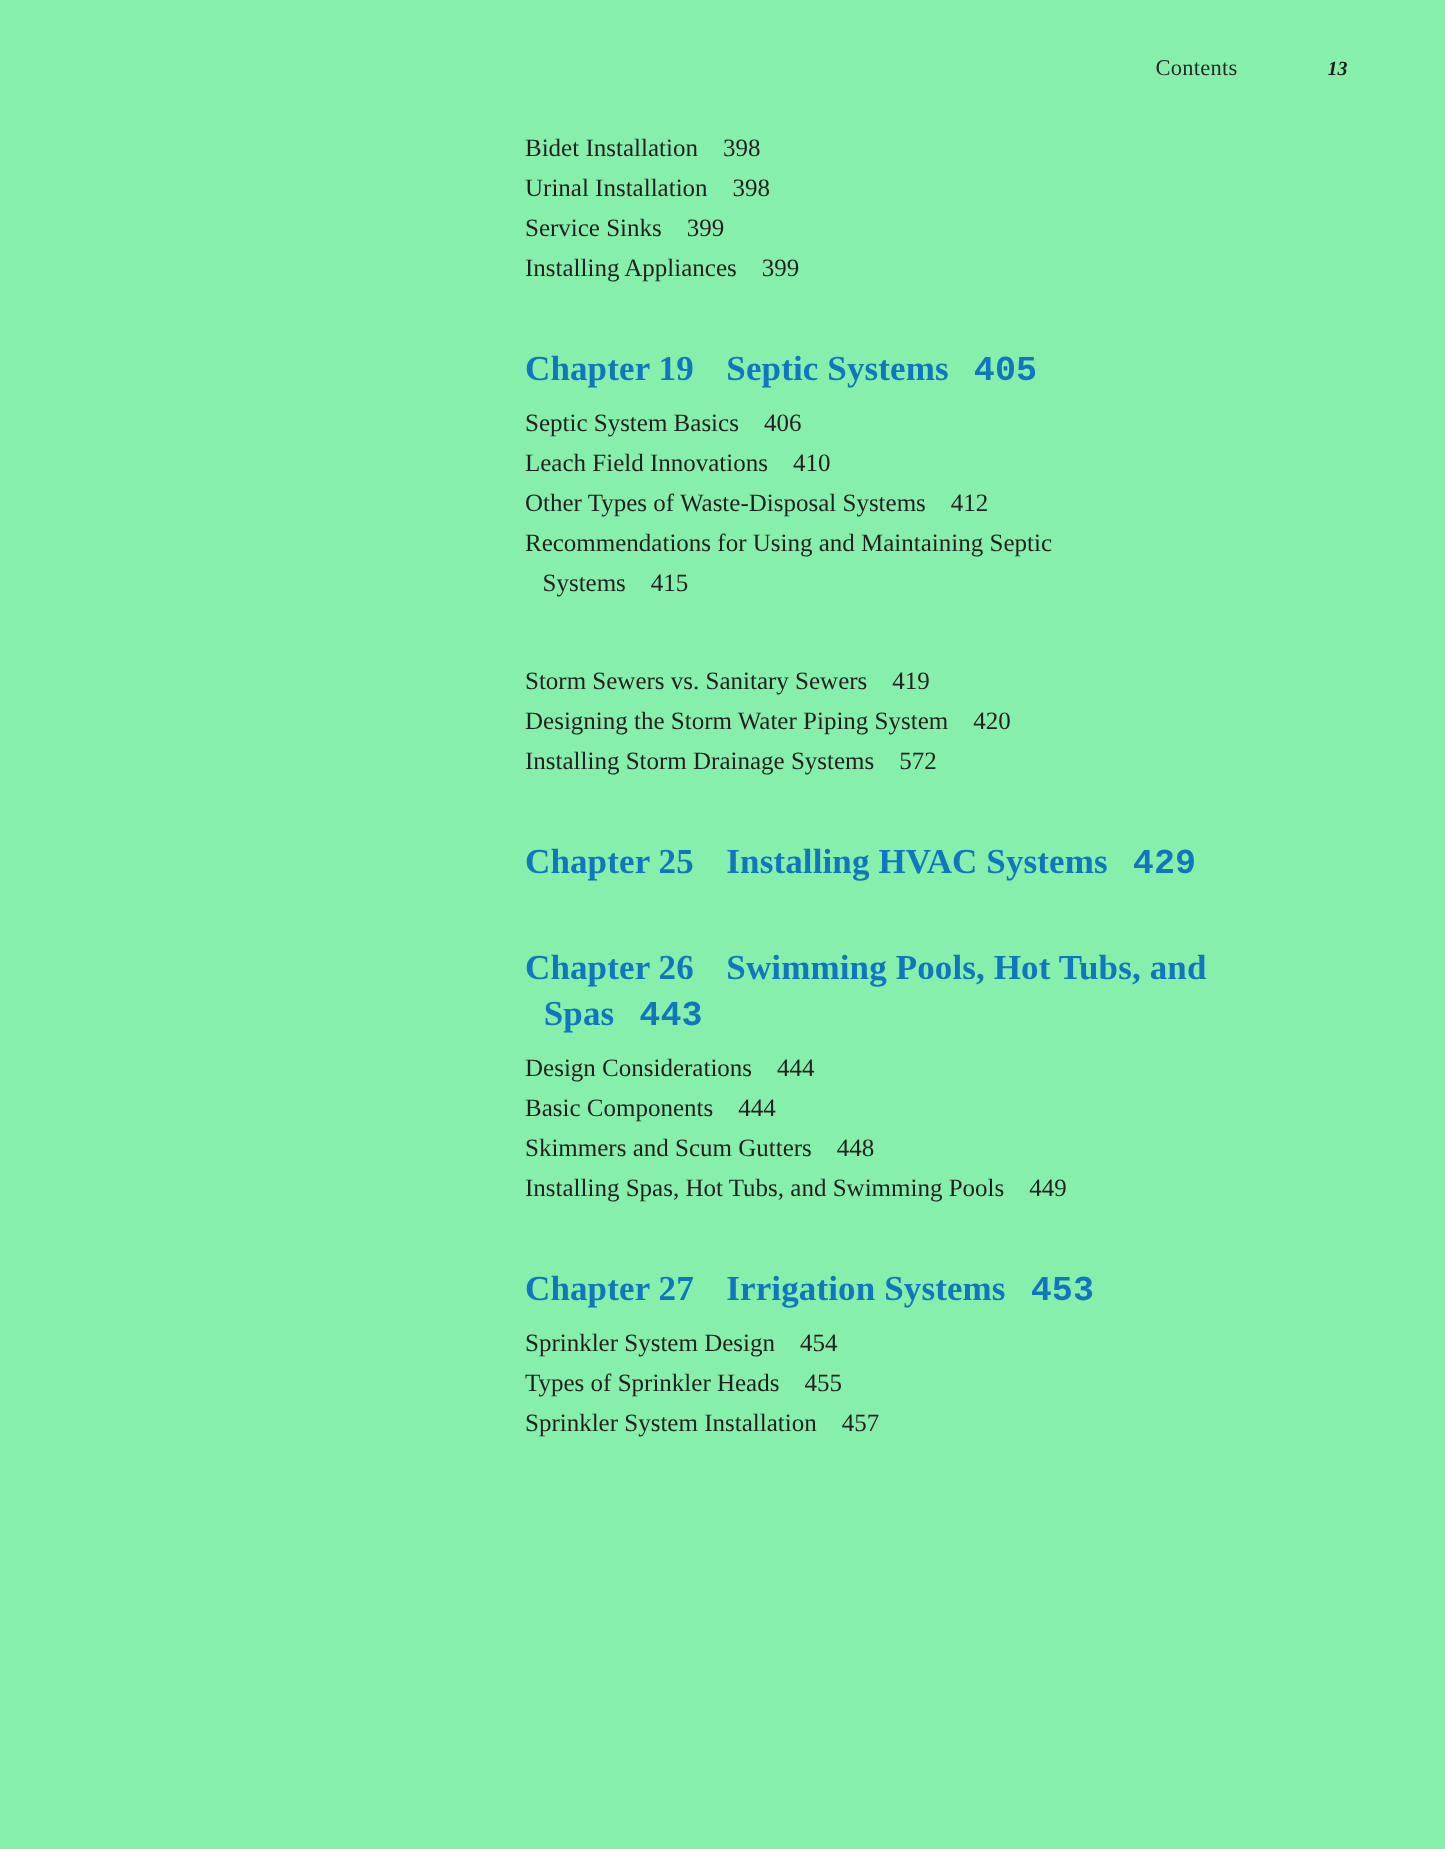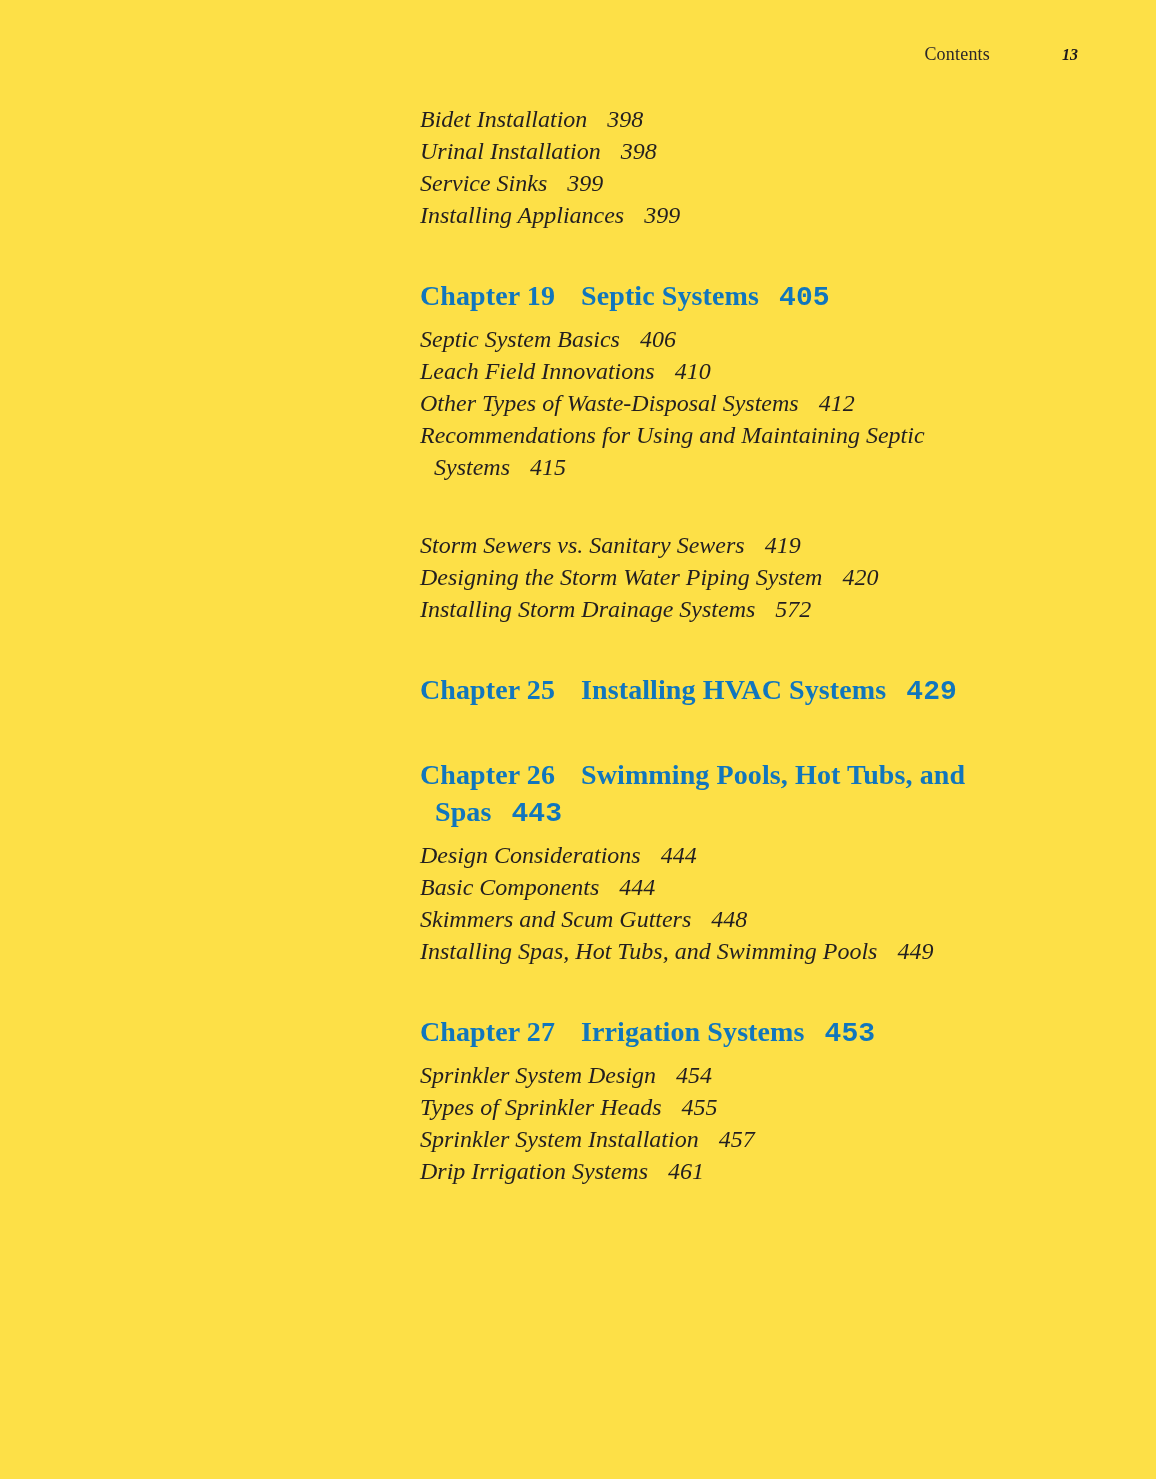--- a/index.html
+++ b/index.html
@@ -5,21 +5,21 @@
   :root {
     --accent: #1176bd;
     --ink: #231f20;
   }
   * { box-sizing: border-box; }
   html, body { margin: 0; padding: 0; background: #ffffff; }
   .page {
     position: relative;
     width: 1156px;
     height: 1479px;
-    background: #fde047;
+    background: #86efac;
     font-family: "Liberation Serif", "DejaVu Serif", serif;
     color: var(--ink);
     overflow: hidden;
   }
   
   .page-header {
     position: absolute;
     top: 44px;
     right: 78px;
     display: flex;
@@ -43,24 +43,23 @@
     left: 420px;
     top: 103px;
     width: 648px;
   }
   ul.entries {
     list-style: none;
     margin: 0;
     padding: 0;
   }
   .entry {
-    font-size: 24px;
+    font-size: 20px;
     line-height: 32px;
     color: var(--ink);
-    font-style: italic;
   }
   .entry .pg { margin-left: 20px; }
   .entry .indent { margin-left: 14px; }
   .chapter { margin-top: 46px; }
   .chapter-heading {
     margin: 0 0 7px 0;
     font-size: 28px;
     line-height: 37px;
     font-weight: bold;
     color: var(--accent);
@@ -166,20 +165,17 @@
       <ul class="entries">
         <li class="entry">
           <span class="t">Sprinkler System Design</span><span class="pg">454</span>
         </li>
         <li class="entry">
           <span class="t">Types of Sprinkler Heads</span><span class="pg">455</span>
         </li>
         <li class="entry">
           <span class="t">Sprinkler System Installation</span><span class="pg">457</span>
         </li>
-        <li class="entry">
-          <span class="t">Drip Irrigation Systems</span><span class="pg">461</span>
-        </li>
       </ul>
     </section>
 
   </main>
 </div>
 
 </body></html>

